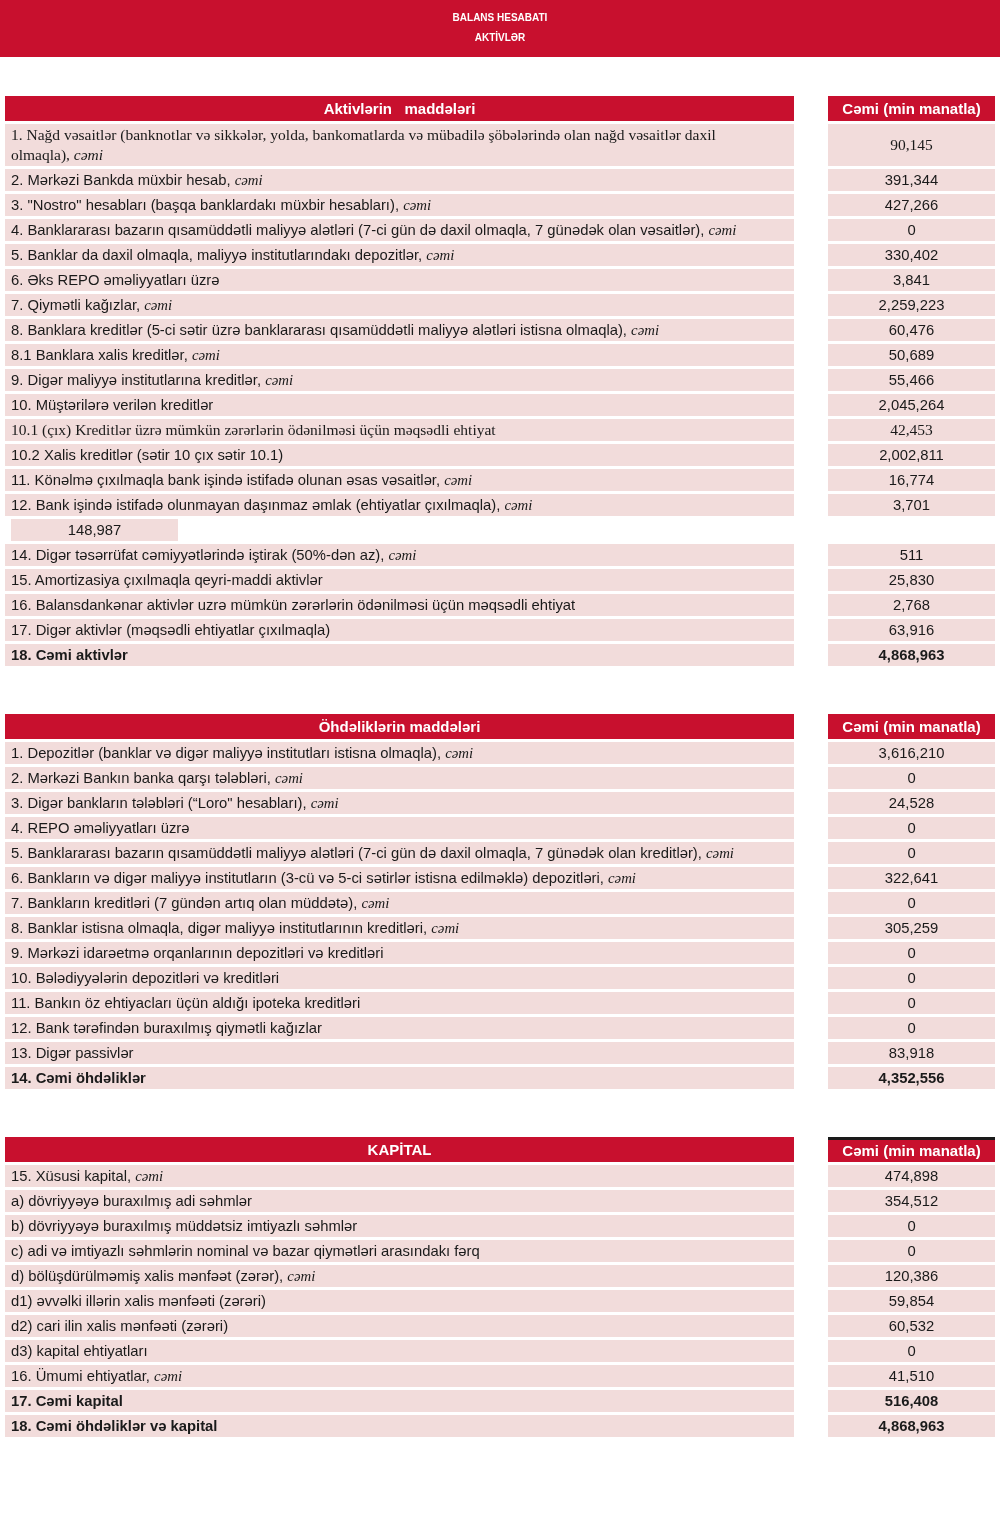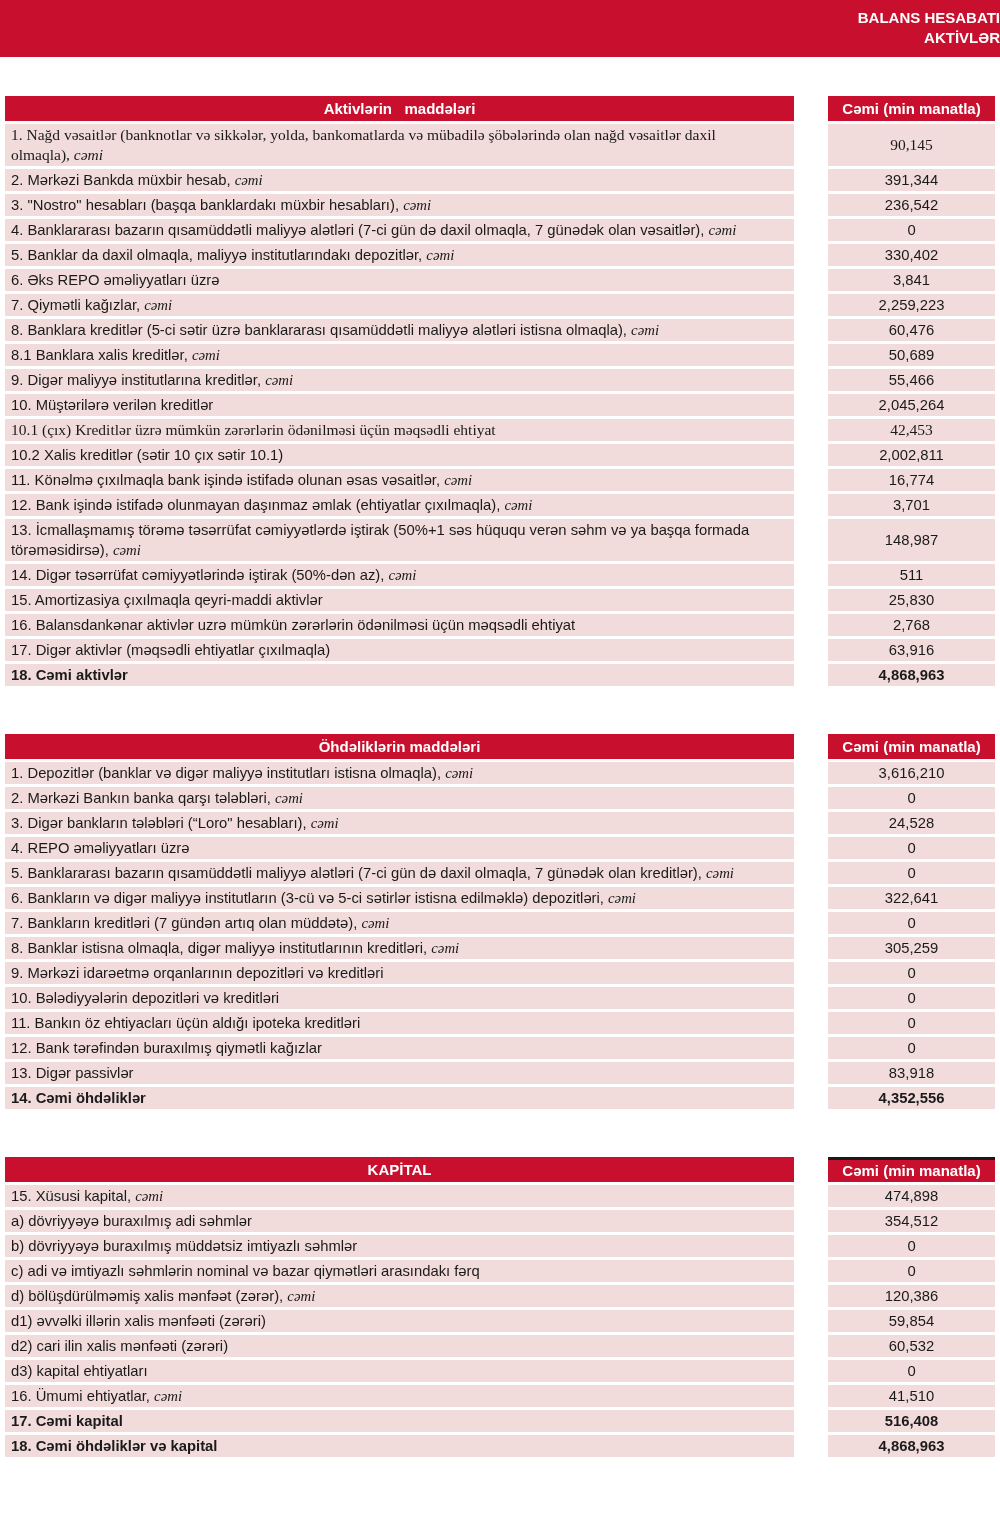--- a/index.html
+++ b/index.html
@@ -2,22 +2,22 @@
 <html><head>
 <meta charset="utf-8">
 <style>
   html,body{margin:0;padding:0;background:#ffffff;}
   body{
     width:1000px;min-height:1521px;
     font-family:"Liberation Sans","DejaVu Sans",sans-serif;
     color:#1a1a1a;font-size:14.8px;
   }
   .banner{
-    background:#c8102e;color:#ffffff;text-align:right;
-    font-weight:700;font-size:15px;line-height:20px;
+    background:#c8102e;color:#ffffff;text-align:center;
+    font-weight:700;font-size:10px;line-height:20px;
     padding:8px 0 9px 0;margin:0 0 39px 0;
   }
   .tbl{margin:0 5px;}
   .tbl:not(:first-child){margin-top:48px;}
   .row{display:flex;align-items:stretch;margin-bottom:3px;min-height:22px;gap:28px;}
   .cell{box-sizing:border-box;}
   .cell.label{
     flex:1 1 auto;background:#f2dcdb;padding:1px 24px 1px 6px;line-height:20px;
   }
   .cell.value{
@@ -57,21 +57,21 @@
     <div class="cell value">90,145</div>
   </div>
 
   <div class="row">
     <div class="cell label"><span class="txt">2. Mərkəzi Bankda müxbir hesab, </span><span class="suffix">cəmi</span></div>
     <div class="cell value">391,344</div>
   </div>
 
   <div class="row">
     <div class="cell label"><span class="txt">3. "Nostro" hesabları (başqa banklardakı müxbir hesabları), </span><span class="suffix">cəmi</span></div>
-    <div class="cell value">236,542</div>
+    <div class="cell value">427,266</div>
   </div>
 
   <div class="row">
     <div class="cell label"><span class="txt">4. Banklararası bazarın qısamüddətli maliyyə alətləri (7-ci gün də daxil olmaqla, 7 günədək olan vəsaitlər), </span><span class="suffix">cəmi</span></div>
     <div class="cell value">0</div>
   </div>
 
   <div class="row">
     <div class="cell label"><span class="txt">5. Banklar da daxil olmaqla, maliyyə institutlarındakı depozitlər, </span><span class="suffix">cəmi</span></div>
     <div class="cell value">330,402</div>
@@ -121,21 +121,20 @@
     <div class="cell label"><span class="txt">11. Könəlmə çıxılmaqla bank işində istifadə olunan əsas vəsaitlər, </span><span class="suffix">cəmi</span></div>
     <div class="cell value">16,774</div>
   </div>
 
   <div class="row">
     <div class="cell label"><span class="txt">12. Bank işində istifadə olunmayan daşınmaz əmlak (ehtiyatlar çıxılmaqla), </span><span class="suffix">cəmi</span></div>
     <div class="cell value">3,701</div>
   </div>
 
   <div class="row">
-    <div class="cell label"><span class="txt">13. İcmallaşmamış törəmə təsərrüfat cəmiyyətlərdə iştirak (50%+1 səs hüququ verən səhm və ya başqa formada törəməsidirsə), </span><span class="suffix">cəmi</span></div>
     <div class="cell value">148,987</div>
   </div>
 
   <div class="row">
     <div class="cell label"><span class="txt">14. Digər təsərrüfat cəmiyyətlərində iştirak (50%-dən az), </span><span class="suffix">cəmi</span></div>
     <div class="cell value">511</div>
   </div>
 
   <div class="row">
     <div class="cell label"><span class="txt">15. Amortizasiya çıxılmaqla qeyri-maddi aktivlər</span></div>

